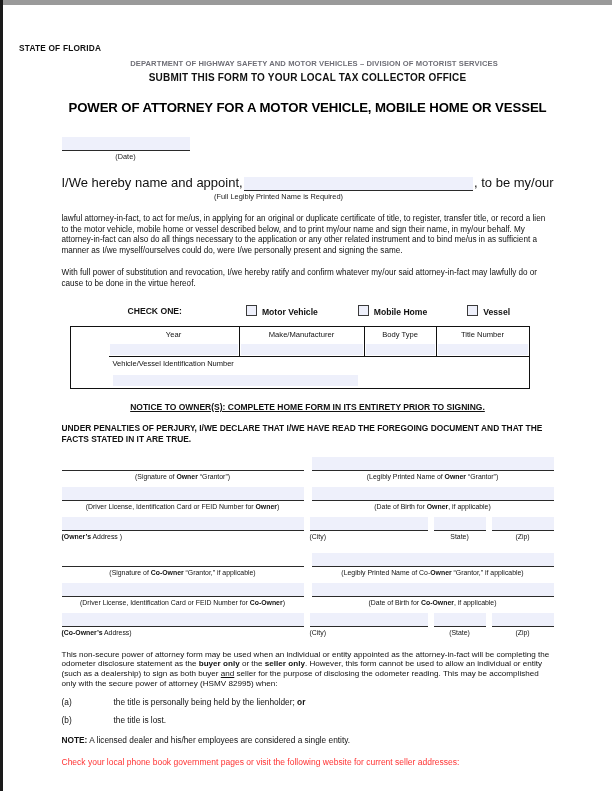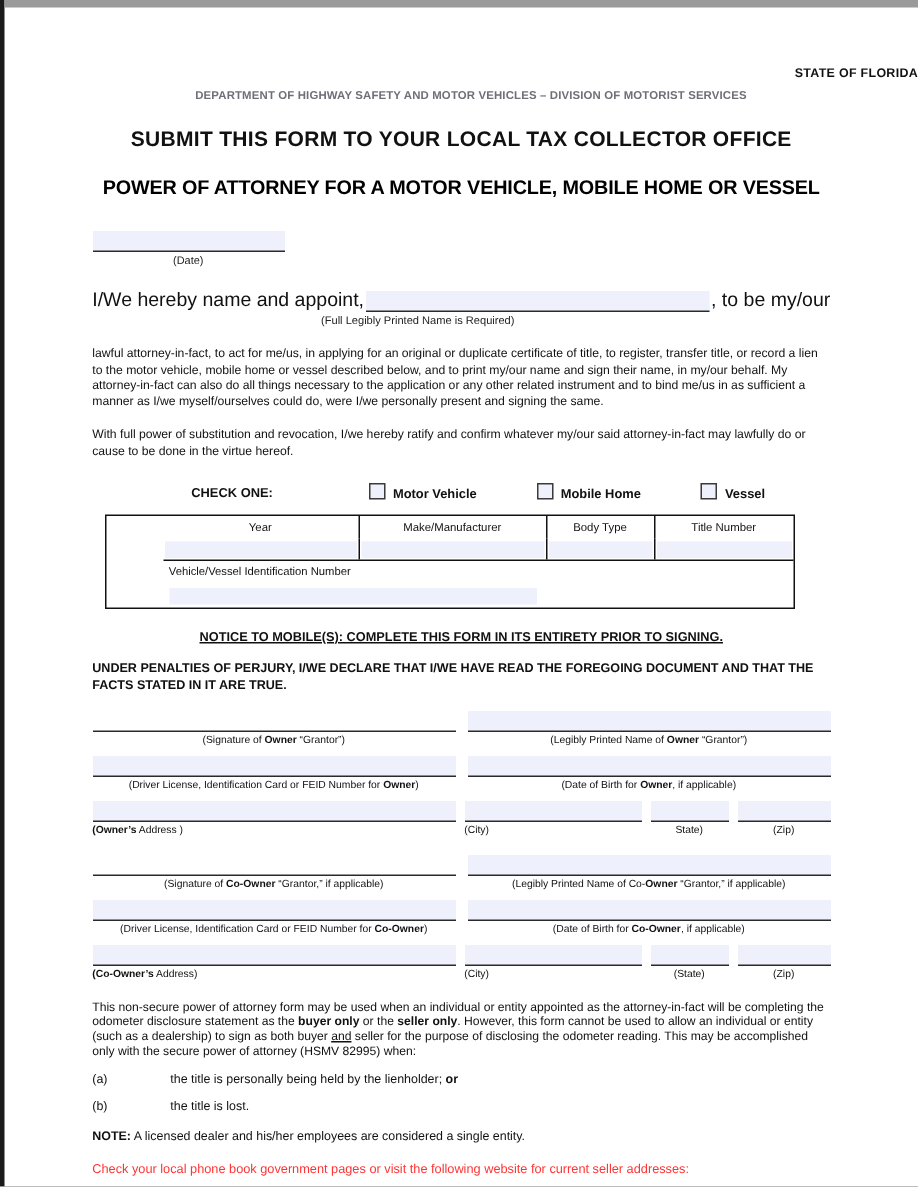--- a/index.html
+++ b/index.html
@@ -5,23 +5,23 @@
   html,body{margin:0;padding:0;background:#8a8a8a;}
   body{font-family:"Liberation Sans",sans-serif;}
   .page{
     position:relative;width:612px;height:791px;background:#fff;
     box-sizing:border-box;overflow:hidden;
     border-left:3px solid #1a1a1a;
   }
   .topstrip{position:absolute;left:0;top:0;width:612px;height:5px;background:#9a9a9a;}
   .inner{position:absolute;left:0;top:5px;width:609px;height:786px;}
 
-  .hdr1{text-align:right;font-size:8.3px;font-weight:bold;color:#111;margin-top:38px;letter-spacing:.2px;}
+  .hdr1{text-align:left;font-size:8.3px;font-weight:bold;color:#111;margin-top:38px;letter-spacing:.2px;padding-left:16px;}
   .hdr2{text-align:center;font-size:7.6px;font-weight:bold;color:#6f6f77;margin-top:6px;letter-spacing:.1px;margin-left:13px;}
-  .hdr3{text-align:center;font-size:14px;font-weight:bold;color:#111;margin-top:16px;letter-spacing:.2px;}
+  .hdr3{text-align:center;font-size:10px;font-weight:bold;color:#111;margin-top:4px;letter-spacing:.2px;}
   .title{text-align:center;font-size:13.2px;font-weight:bold;color:#000;margin-top:17px;letter-spacing:-.1px;}
 
   .body{position:relative;margin:0 auto;width:492px;}
 
   .dateblk{margin-top:22px;width:128px;}
   .dateline{height:13px;background:#eef0fb;border-bottom:1px solid #2a2a2a;}
   .cap{font-size:7.3px;color:#222;text-align:center;margin-top:1px;}
 
   .appt{margin-top:14px;font-size:13px;color:#111;display:flex;align-items:flex-end;}
   .appt .pre{padding-bottom:1px;white-space:nowrap;}
@@ -132,21 +132,21 @@
           <div class="tcell c4 tin">
               <div class="fillbox"></div>
             </div>
         </div>
         <div>
           <div class="vinlbl">Vehicle/Vessel Identification Number</div>
           <div class="vinfill"></div>
         </div>
       </div>
 
-      <div class="notice">NOTICE TO MOBILE(S):  COMPLETE THIS FORM IN ITS ENTIRETY PRIOR TO SIGNING.</div>
+      <div class="notice">NOTICE TO OWNER(S):  COMPLETE HOME FORM IN ITS ENTIRETY PRIOR TO SIGNING.</div>
       <div class="perj">UNDER PENALTIES OF PERJURY, I/WE DECLARE THAT I/WE HAVE READ THE FOREGOING DOCUMENT AND THAT THE FACTS STATED IN IT ARE TRUE.</div>
 
       <div class="sig">
         <div class="sigrow">
           <div class="sgl">
             <div class="sline blank"></div>
             <div class="scap"><span>(Signature of </span><b>Owner</b><span> “Grantor”)</span></div>
           </div>
           <div class="sgr">
             <div class="sline"></div>

